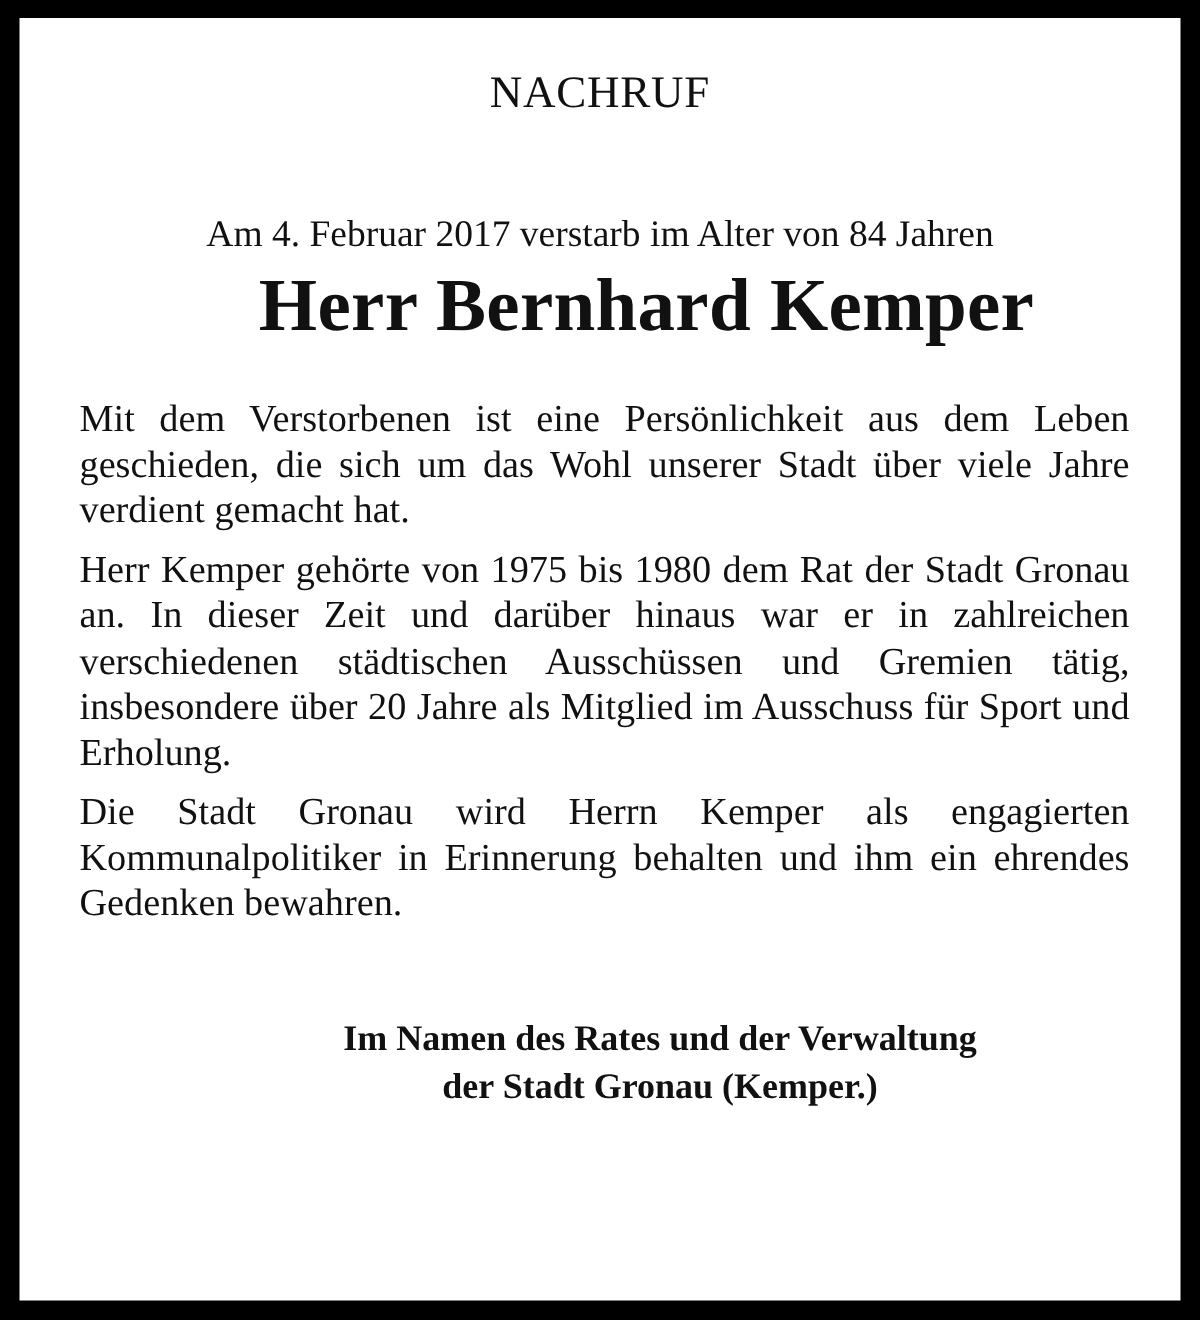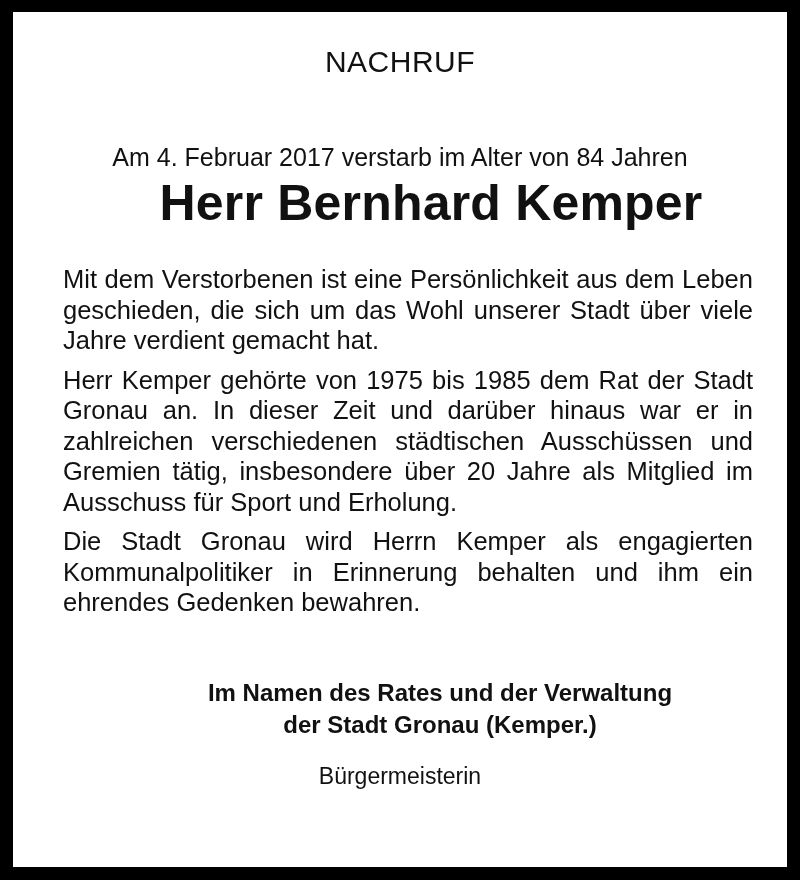--- a/index.html
+++ b/index.html
@@ -14,21 +14,21 @@
       position: relative;
     }
     .card {
       position: absolute;
       left: 13px;
       top: 12px;
       width: 774px;
       height: 855px;
       background: #fff;
       color: #111;
-      font-family: Liberation Sans, sans-serif;
+      font-family: Liberation Serif, serif;
     }
     .title {
       position: absolute;
       left: 0;
       width: 774px;
       top: 33px;
       text-align: center;
       font-size: 30px;
       letter-spacing: 0.5px;
       line-height: 34px;
@@ -59,21 +59,21 @@
       position: absolute;
       left: 32px;
       width: 708px;
       top: 252px;
       font-size: 25.5px;
       line-height: 30.5px;
       text-align: justify;
       hyphens: manual;
     }
     .body p {
-      margin: 0 0 9px 18px;
+      margin: 0 0 9px 8px;
     }
     .body .date {
       text-align: left;
     }
     .sig-org {
       position: absolute;
       left: 0;
       width: 774px;
       top: 665px;
       text-align: center;
@@ -96,25 +96,24 @@
 </head>
 <body>
 
 <div class="card">
   <div class="title">NACHRUF</div>
   <div class="intro">Am 4. Februar 2017 verstarb im Alter von 84 Jahren</div>
   <div class="name">Herr Bernhard Kemper</div>
 
   <div class="body">
     <p>Mit dem Verstorbenen ist eine Persönlichkeit aus dem Leben geschieden, die sich um das Wohl unserer Stadt über viele Jahre verdient gemacht hat.</p>
-    <p>Herr Kemper gehörte von 1975 bis 1985 dem Rat der Stadt Gronau an. In dieser Zeit und darüber hinaus war er in zahlreichen verschiedenen städtischen Ausschüssen und Gremien tätig, insbesondere über 20 Jahre als Mit­glied im Ausschuss für Sport und Erholung.</p>
+    <p>Herr Kemper gehörte von 1975 bis 1980 dem Rat der Stadt Gronau an. In dieser Zeit und darüber hinaus war er in zahlreichen verschiedenen städtischen Ausschüssen und Gremien tätig, insbesondere über 20 Jahre als Mit­glied im Ausschuss für Sport und Erholung.</p>
     <p>Die Stadt Gronau wird Herrn Kemper als engagierten Kommunalpolitiker in Erinnerung behalten und ihm ein ehrendes Gedenken bewahren.</p>
   </div>
 
   <div class="sig-org">
     <span class="line">Im Namen des Rates und der Verwaltung</span>
     <span class="line">der Stadt Gronau (Kemper.)</span>
   </div>
 
   <div class="sig-person">
-    <span class="line">Bürgermeisterin</span>
   </div>
 </div>
 
 </body></html>

